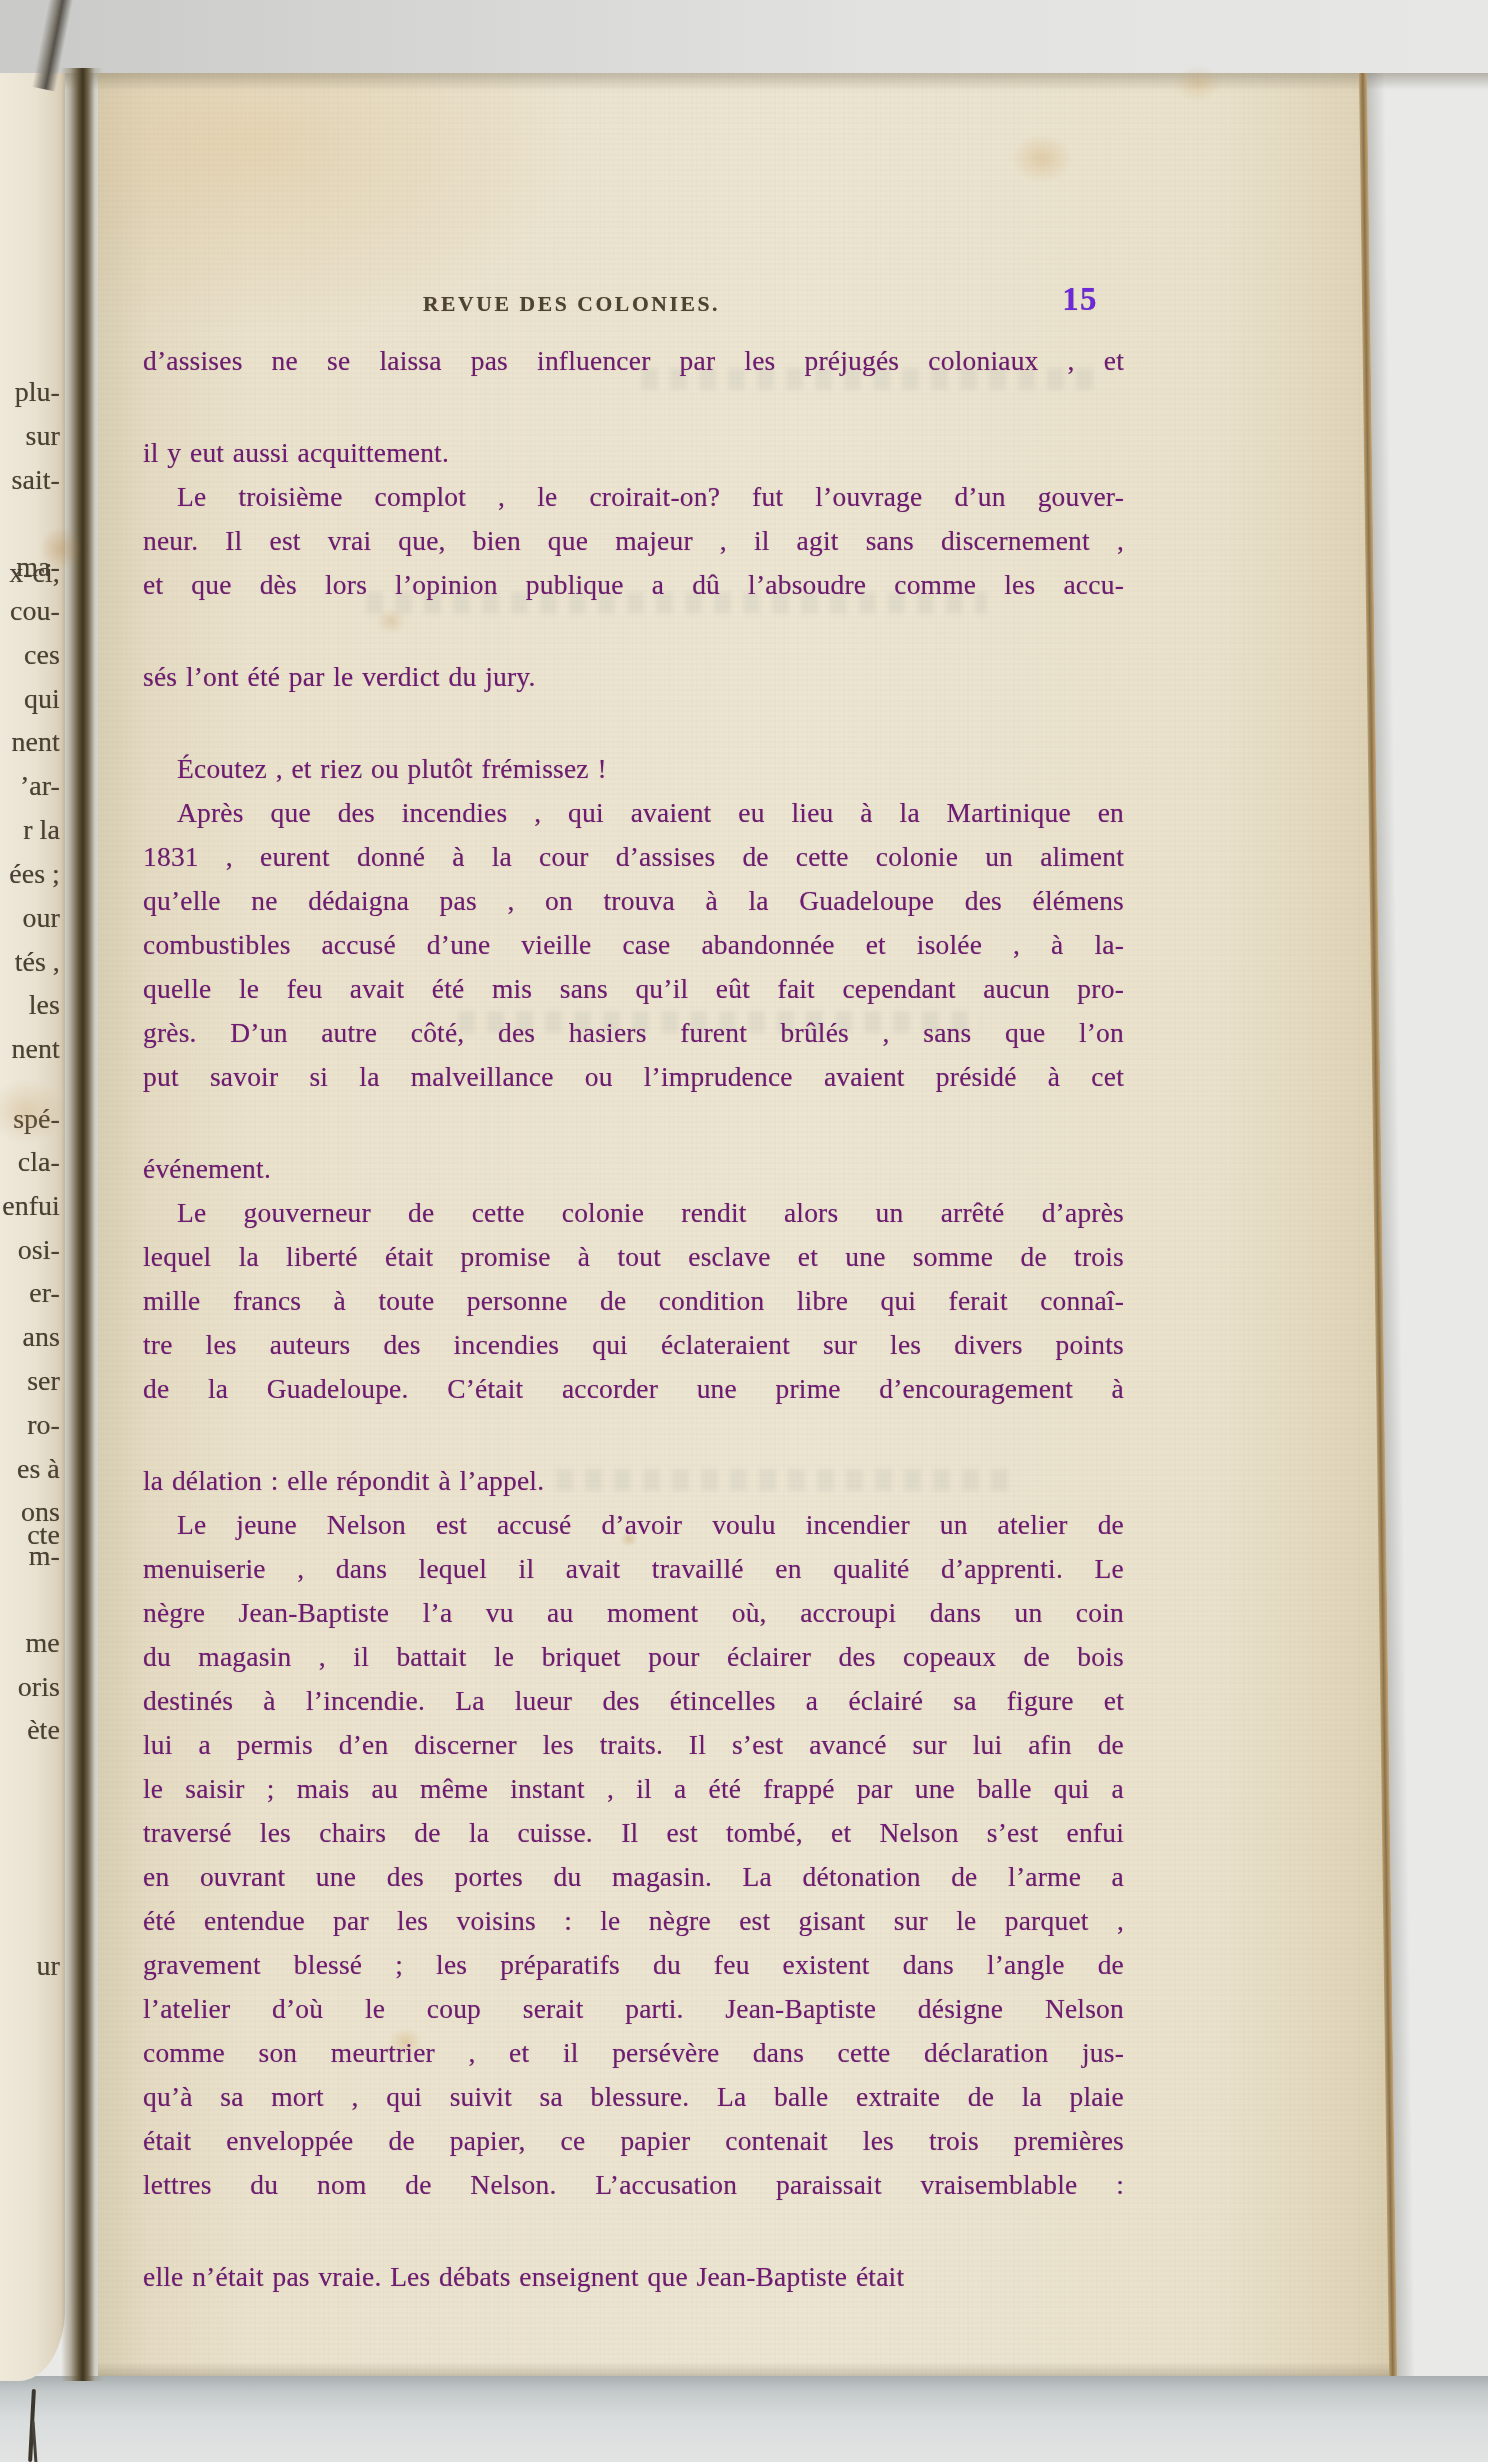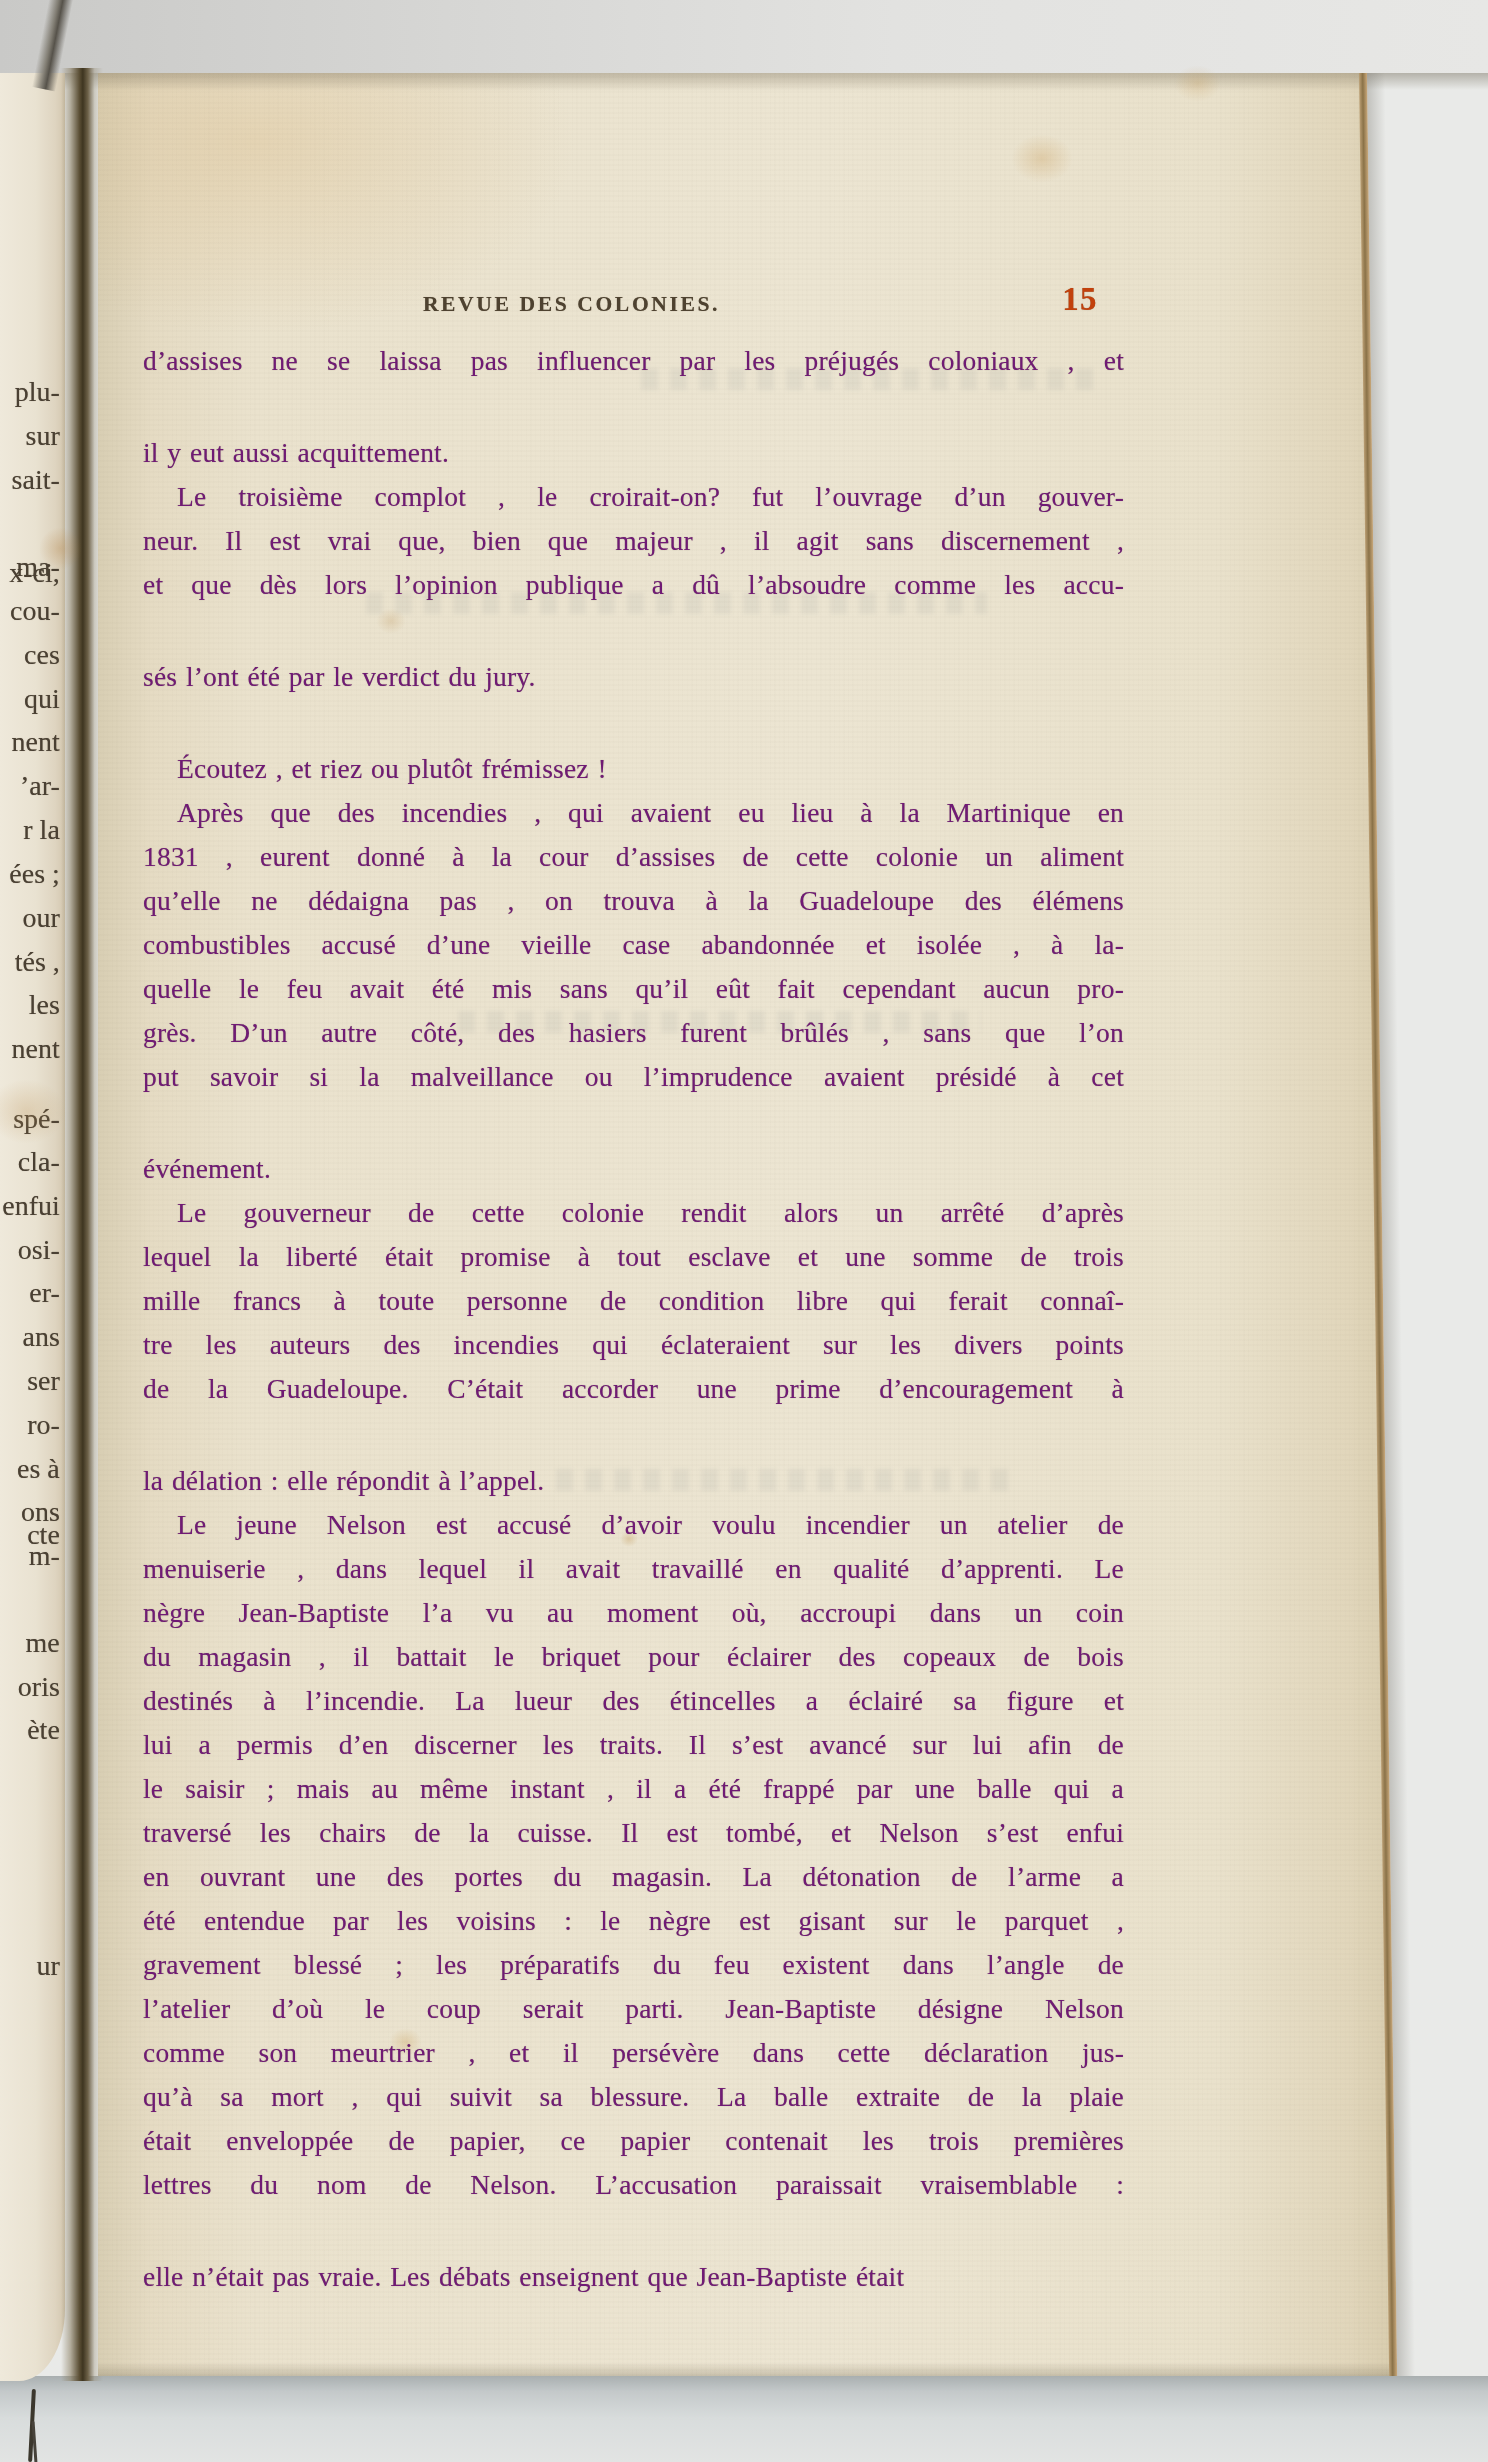--- a/index.html
+++ b/index.html
@@ -96,21 +96,21 @@
   }
   
   .running-title {
     position:absolute; left:141px; top:292px; width:981px;
     text-align:center; transform:translateX(-60px);
     font-size:21.6px; font-weight:bold; letter-spacing:2.6px;
     color:#4e4230; text-shadow:0 0 0.7px rgba(70,58,38,.5);
   }
   .page-number {
     position:absolute; left:1034px; top:281px; width:92px; text-align:center;
-    font-size:33px; font-weight:bold; color:#c2410c; letter-spacing:1.3px;
+    font-size:33px; font-weight:bold; color:#6d28d9; letter-spacing:1.3px;
     text-shadow:0 0 0.7px rgba(70,58,38,.55);
   }
   
   .text-block { position:absolute; left:143px; top:339px; width:981px; }
   .line {
     font-size:27.5px; height:44px; line-height:44px; overflow:hidden;
     color:#701a75; letter-spacing:0.2px; word-spacing:1.6px;
     text-align:justify; text-align-last:justify;
     text-shadow:0 0 0.8px rgba(68,57,40,.5);
   }

